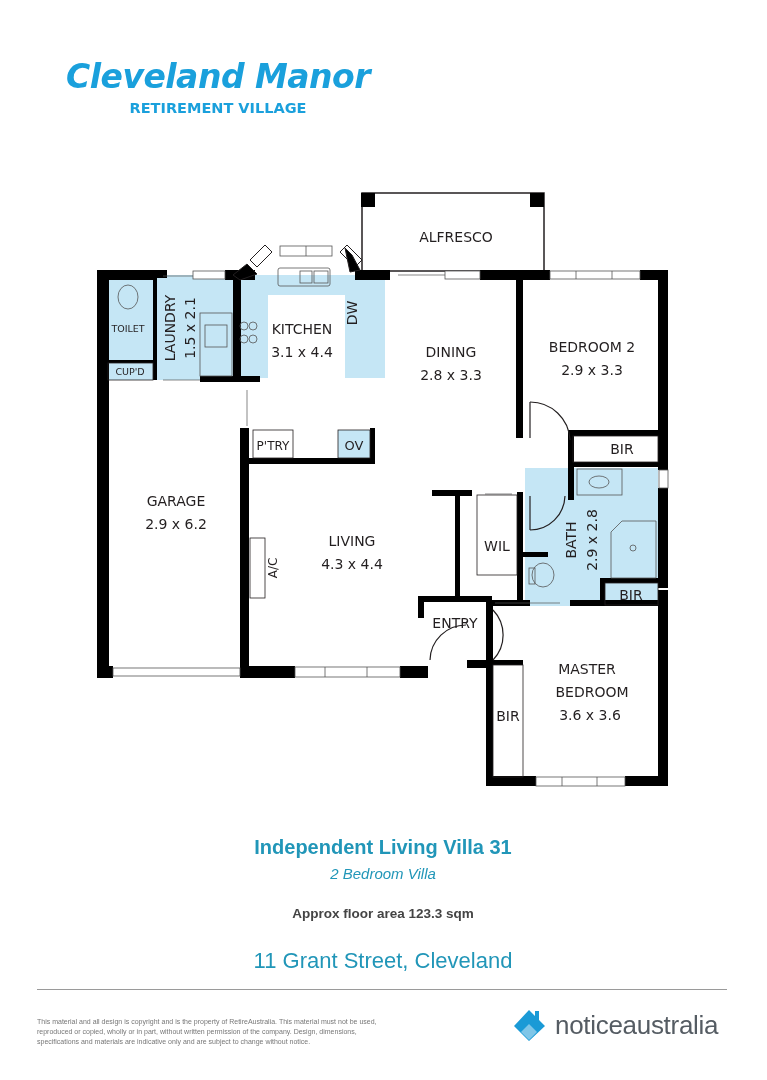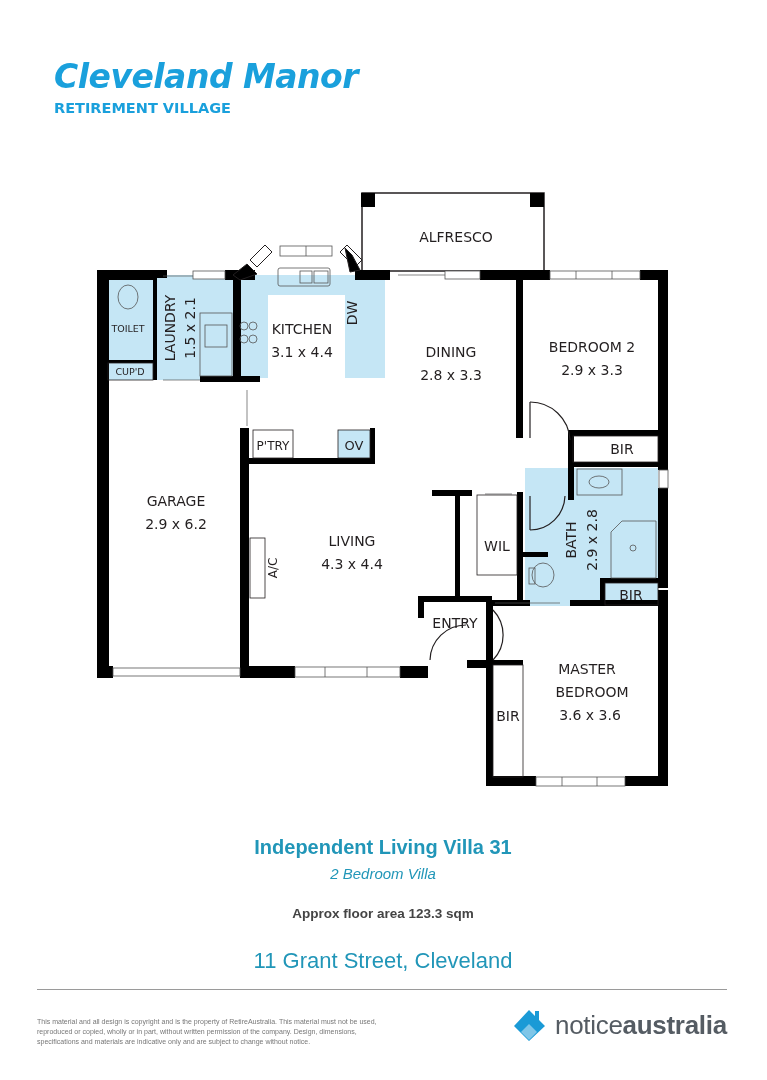--- a/index.html
+++ b/index.html
@@ -1,32 +1,32 @@
 <!DOCTYPE html>
 <html><head>
 <meta charset="utf-8">
 <style>
   html, body { margin: 0; padding: 0; background: #ffffff; }
   body { width: 767px; height: 1080px; position: relative; overflow: hidden; font-family: "Liberation Sans", sans-serif; }
-  .brand { position: absolute; left: 54px; top: 58px; }
+  .brand { position: absolute; left: 66px; top: 58px; }
   .brand-title { font-family: "DejaVu Sans", sans-serif; font-weight: bold; font-style: italic; font-size: 33px; color: #1aa0dc; letter-spacing: -0.5px; line-height: 38px; }
-  .brand-sub { font-family: "DejaVu Sans", sans-serif; font-weight: bold; font-size: 14.5px; color: #1aa0dc; margin-top: 4px; letter-spacing: 0px; }
+  .brand-sub { font-family: "DejaVu Sans", sans-serif; font-weight: bold; font-size: 14.5px; color: #1aa0dc; margin-top: 4px; letter-spacing: 0px; text-align: center; }
   .plan { position: absolute; left: 0; top: 0; }
   .room-label { font-family: "DejaVu Sans", sans-serif; font-size: 14px; fill: #231f20; }
   .small-label { font-family: "DejaVu Sans", sans-serif; font-size: 9.5px; fill: #231f20; }
   .info { position: absolute; left: 0; width: 800px; text-align: center; }
   .villa-title { top: 836px; font-weight: bold; font-size: 20px; color: #2196b8; }
   .villa-sub { top: 865px; font-style: italic; font-size: 15px; color: #2196b8; }
   .villa-area { top: 906px; font-weight: bold; font-size: 13.5px; color: #444444; }
   .villa-address { top: 948px; font-size: 22px; color: #2196b8; }
   .divider { position: absolute; left: 37px; top: 989px; width: 690px; height: 1px; background: #9a9a9a; }
   .disclaimer { position: absolute; left: 37px; top: 1017px; width: 360px; font-size: 7px; line-height: 10px; color: #777777; }
   .logo { position: absolute; left: 513px; top: 1008px; display: flex; align-items: center; }
   .logo-text { font-size: 26px; color: #555c63; margin-left: 6px; letter-spacing: -0.3px; }
-  .logo-text b { font-weight: bold; }
+  .logo-text b { font-weight: normal; }
 </style>
 </head>
 <body>
 
 <div class="brand">
   <div class="brand-title">Cleveland Manor</div>
   <div class="brand-sub">RETIREMENT VILLAGE</div>
 </div>
 
 <svg class="plan" width="767" height="820" viewBox="0 0 767 820" xmlns="http://www.w3.org/2000/svg">

